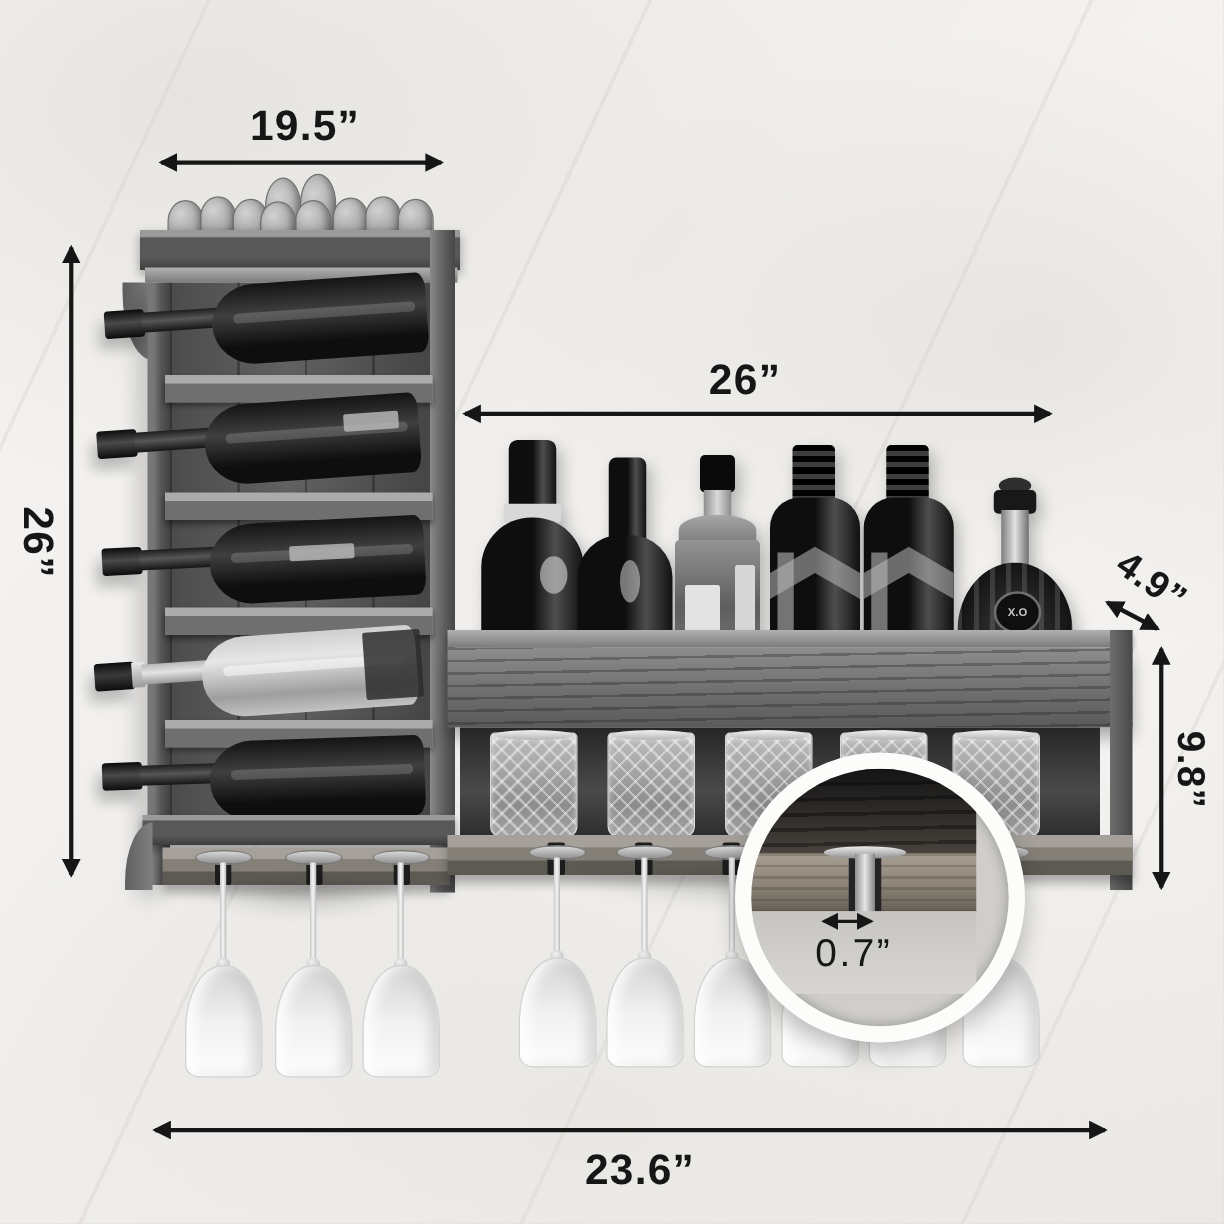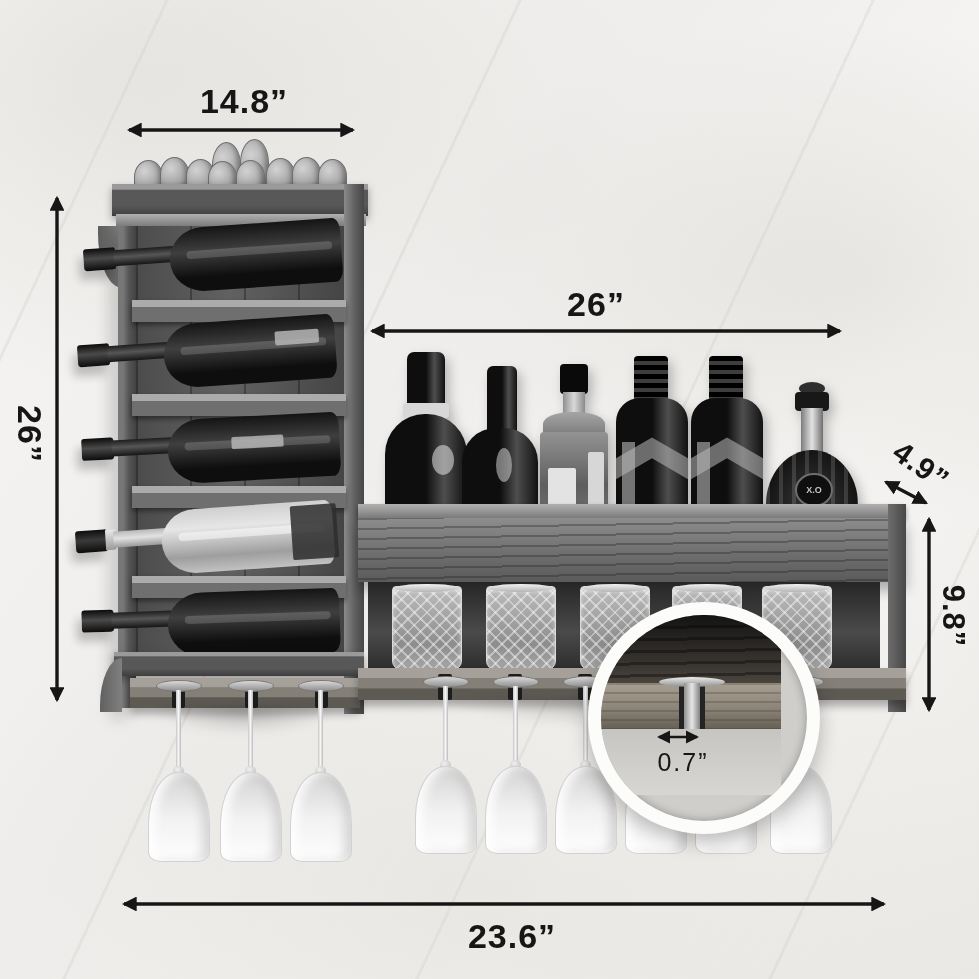--- a/index.html
+++ b/index.html
@@ -279,21 +279,21 @@
     </defs>
     <line x1="129" y1="130" x2="353" y2="130" stroke="#161616" stroke-width="3.4" marker-start="url(#ah)" marker-end="url(#ah)"></line>
     <line x1="57" y1="198" x2="57" y2="700" stroke="#161616" stroke-width="3.4" marker-start="url(#ah)" marker-end="url(#ah)"></line>
     <line x1="372" y1="331" x2="840" y2="331" stroke="#161616" stroke-width="3.4" marker-start="url(#ah)" marker-end="url(#ah)"></line>
     <line x1="886" y1="482" x2="926" y2="503" stroke="#161616" stroke-width="3.4" marker-start="url(#ah)" marker-end="url(#ah)"></line>
     <line x1="929" y1="519" x2="929" y2="710" stroke="#161616" stroke-width="3.4" marker-start="url(#ah)" marker-end="url(#ah)"></line>
     <line x1="659" y1="737" x2="697" y2="737" stroke="#161616" stroke-width="2.6" marker-start="url(#ahs)" marker-end="url(#ahs)"></line>
     <line x1="124" y1="904" x2="884" y2="904" stroke="#161616" stroke-width="3.4" marker-start="url(#ah)" marker-end="url(#ah)"></line>
   </svg>
 
-  <div class="dim" style="left:244px;top:101px;">14.8”</div>
+  <div class="dim" style="left:244px;top:101px;">19.5”</div>
   <div class="dim r90" style="left:30px;top:434px;">26”</div>
   <div class="dim" style="left:596px;top:304px;">26”</div>
   <div class="dim" style="left:921px;top:466px;font-size:30px;transform:translate(-50%,-50%) rotate(35deg);">4.9”</div>
   <div class="dim r90" style="left:953px;top:616px;font-size:31px;">9.8”</div>
-  <div class="dim" style="left:683px;top:762px;font-size:25px;font-weight:400;letter-spacing:2px;">0.7”</div>
+  <div class="dim" style="left:683px;top:762px;font-size:31px;font-weight:400;letter-spacing:2px;">0.7”</div>
   <div class="dim" style="left:512px;top:936px;">23.6”</div>
 
 </div>
 
 </body></html>

